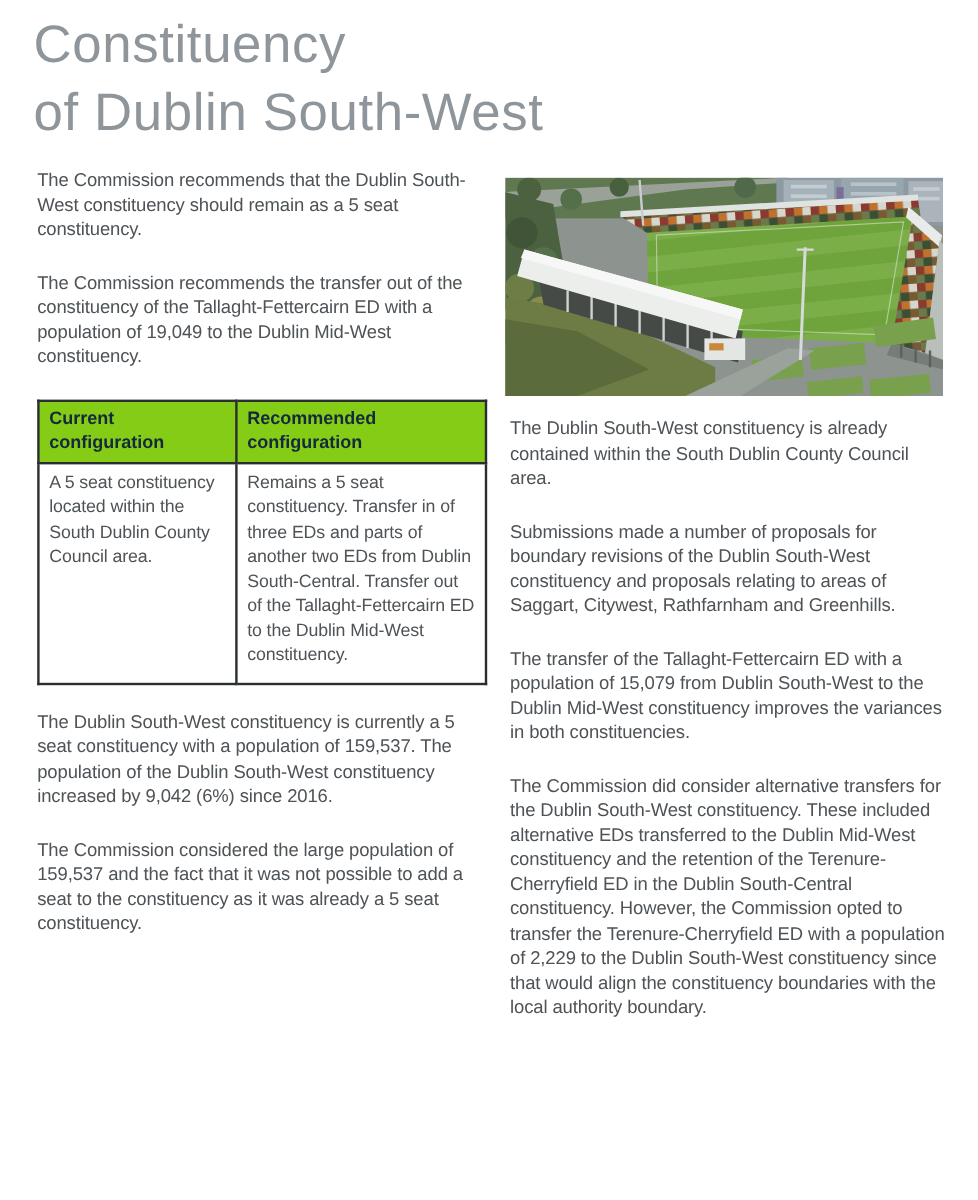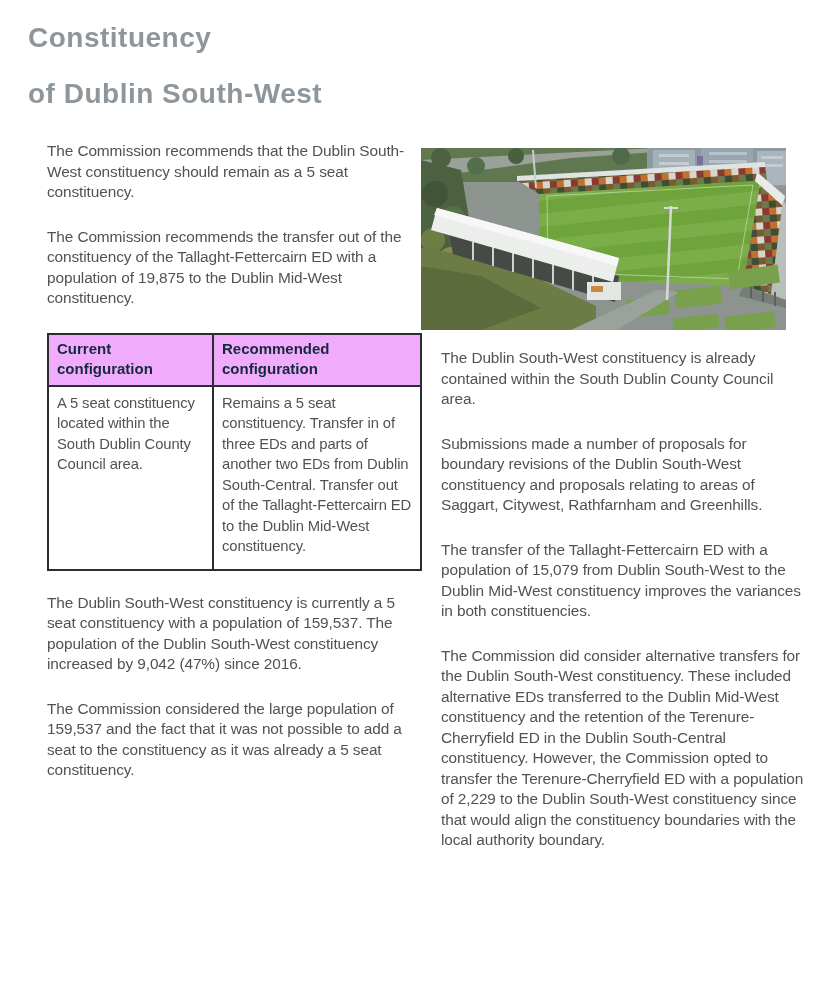--- a/index.html
+++ b/index.html
@@ -9,27 +9,27 @@
     height: 1000px;
     background: #ffffff;
     overflow: hidden;
     font-family: "Liberation Sans", "DejaVu Sans", sans-serif;
   }
   .page-title {
     position: absolute;
     left: 28px;
     top: 10px;
     margin: 0;
-    font-size: 28px;
+    font-size: 44px;
     line-height: 56px;
-    font-weight: 700;
+    font-weight: 400;
     color: #8f969b;
     letter-spacing: 0.5px;
   }
-  .col { position: absolute; margin-left: 16px; }
+  .col { position: absolute; }
   .col-left  { left: 31px;  top: 141px; width: 378px; }
   .col-right { left: 425px; top: 348px; width: 363px; }
   .col p {
     margin: 0 0 24px 0;
     font-size: 15.4px;
     line-height: 20.5px;
     letter-spacing: -0.1px;
     color: #4e5357;
   }
   .photo-frame {
@@ -46,21 +46,21 @@
     width: 375px;
     margin: 0 0 22px 0;
     table-layout: fixed;
   }
   table.config-table th, table.config-table td {
     border: 2px solid #2b2e30;
     text-align: left;
     vertical-align: top;
   }
   table.config-table th {
-    background: #f0abfc;
+    background: #84cc16;
     color: #142a3c;
     font-weight: bold;
     font-size: 15px;
     line-height: 20px;
     padding: 4px 8px 6px 8px;
   }
   table.config-table td {
     font-size: 14.8px;
     line-height: 20.5px;
     letter-spacing: -0.1px;
@@ -170,42 +170,42 @@
       <polygon points="150,182 236,142 258,144 196,182" fill="#9ba19b"></polygon>
 
       <line x1="250" y1="58" x2="246" y2="152" stroke="#d7dadb" stroke-width="2.5"></line>
       <line x1="243" y1="60" x2="257" y2="60" stroke="#d7dadb" stroke-width="2"></line>
       <line x1="112" y1="2" x2="115" y2="40" stroke="#c8cdd0" stroke-width="2"></line>
     </svg>
   </div>
 
   <div class="col col-left">
     <p>The Commission recommends that the Dublin South-West constituency should remain as a 5 seat constituency.</p>
-    <p>The Commission recommends the transfer out of the constituency of the Tallaght-Fettercairn ED with a population of 19,875 to the Dublin Mid-West constituency.</p>
+    <p>The Commission recommends the transfer out of the constituency of the Tallaght-Fettercairn ED with a population of 19,049 to the Dublin Mid-West constituency.</p>
 
     <table class="config-table">
       <colgroup>
           <col class="c1">
           <col>
         </colgroup>
       <thead>
         <tr>
           <th>Current configuration</th>
           <th>Recommended configuration</th>
         </tr>
       </thead>
       <tbody>
         <tr>
           <td>A 5 seat constituency located within the South Dublin County Council area.</td>
           <td>Remains a 5 seat constituency. Transfer in of three EDs and parts of another two EDs from Dublin South-Central. Transfer out of the Tallaght-Fettercairn ED to the Dublin Mid-West constituency.</td>
         </tr>
       </tbody>
     </table>
 
-    <p>The Dublin South-West constituency is currently a 5 seat constituency with a population of 159,537. The population of the Dublin South-West constituency increased by 9,042 (47%) since 2016.</p>
+    <p>The Dublin South-West constituency is currently a 5 seat constituency with a population of 159,537. The population of the Dublin South-West constituency increased by 9,042 (6%) since 2016.</p>
     <p>The Commission considered the large population of 159,537 and the fact that it was not possible to add a seat to the constituency as it was already a 5 seat constituency.</p>
   </div>
 
   <div class="col col-right">
     <p>The Dublin South-West constituency is already contained within the South Dublin County Council area.</p>
     <p>Submissions made a number of proposals for boundary revisions of the Dublin South-West constituency and proposals relating to areas of Saggart, Citywest, Rathfarnham and Greenhills.</p>
     <p>The transfer of the Tallaght-Fettercairn ED with a population of 15,079 from Dublin South-West to the Dublin Mid-West constituency improves the variances in both constituencies.</p>
     <p>The Commission did consider alternative transfers for the Dublin South-West constituency. These included alternative EDs transferred to the Dublin Mid-West constituency and the retention of the Terenure-Cherryfield ED in the Dublin South-Central constituency. However, the Commission opted to transfer the Terenure-Cherryfield ED with a population of 2,229 to the Dublin South-West constituency since that would align the constituency boundaries with the local authority boundary.</p>
   </div>
 

